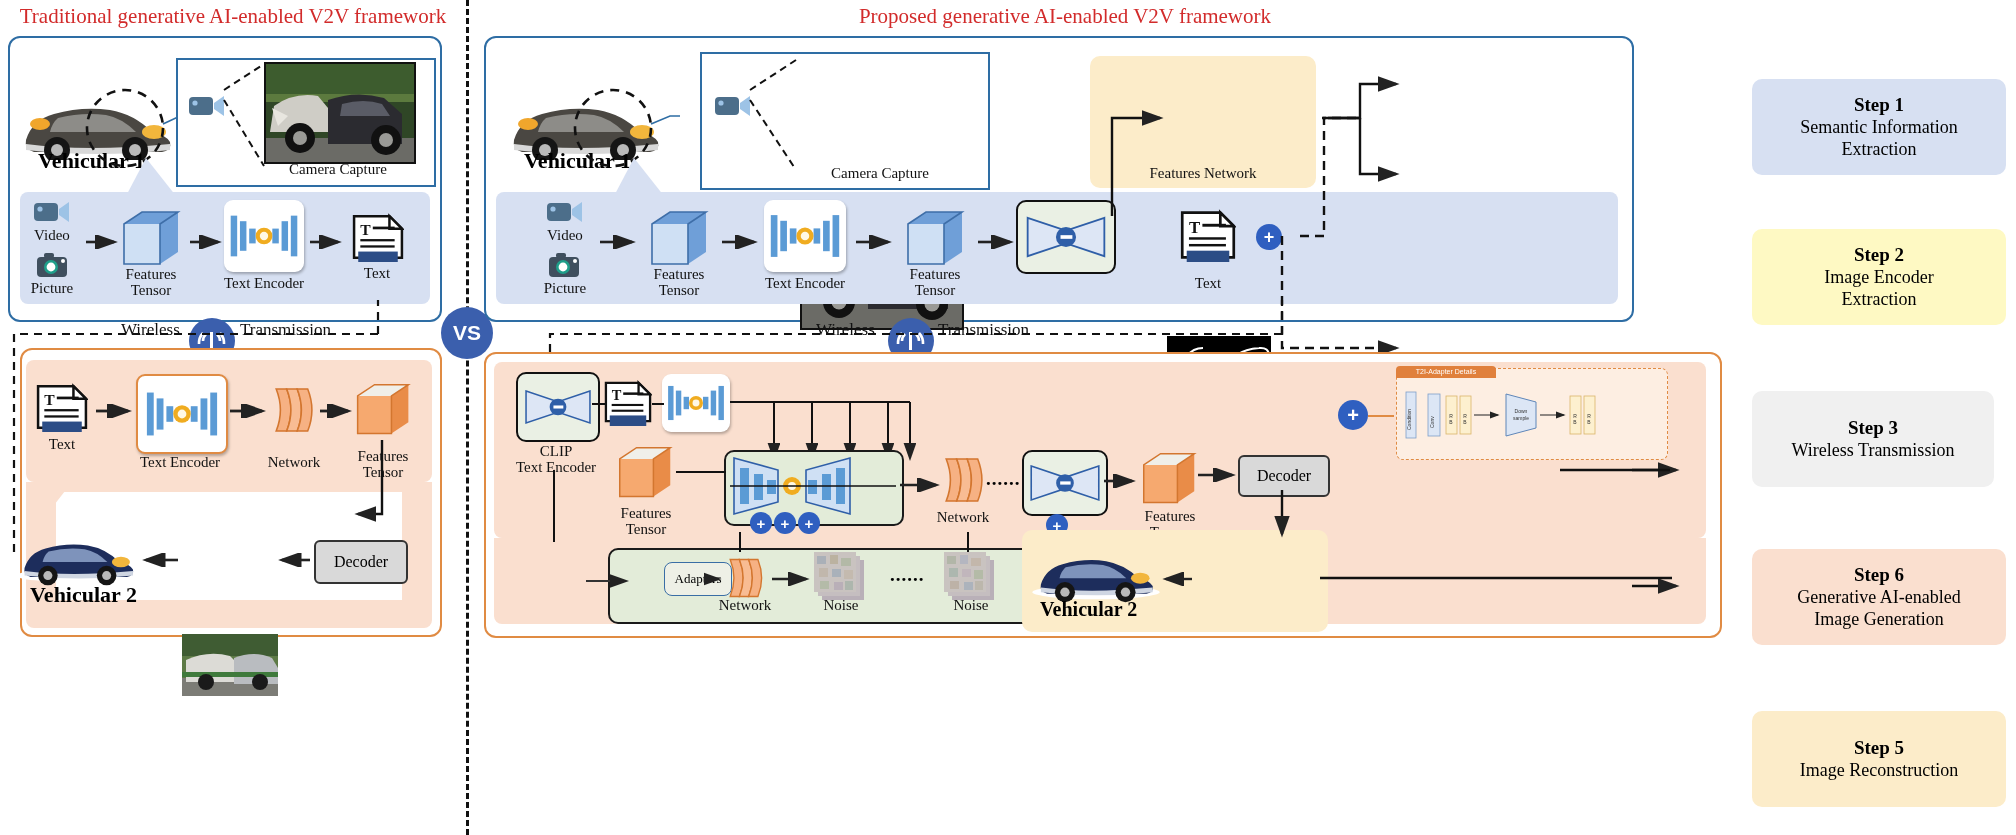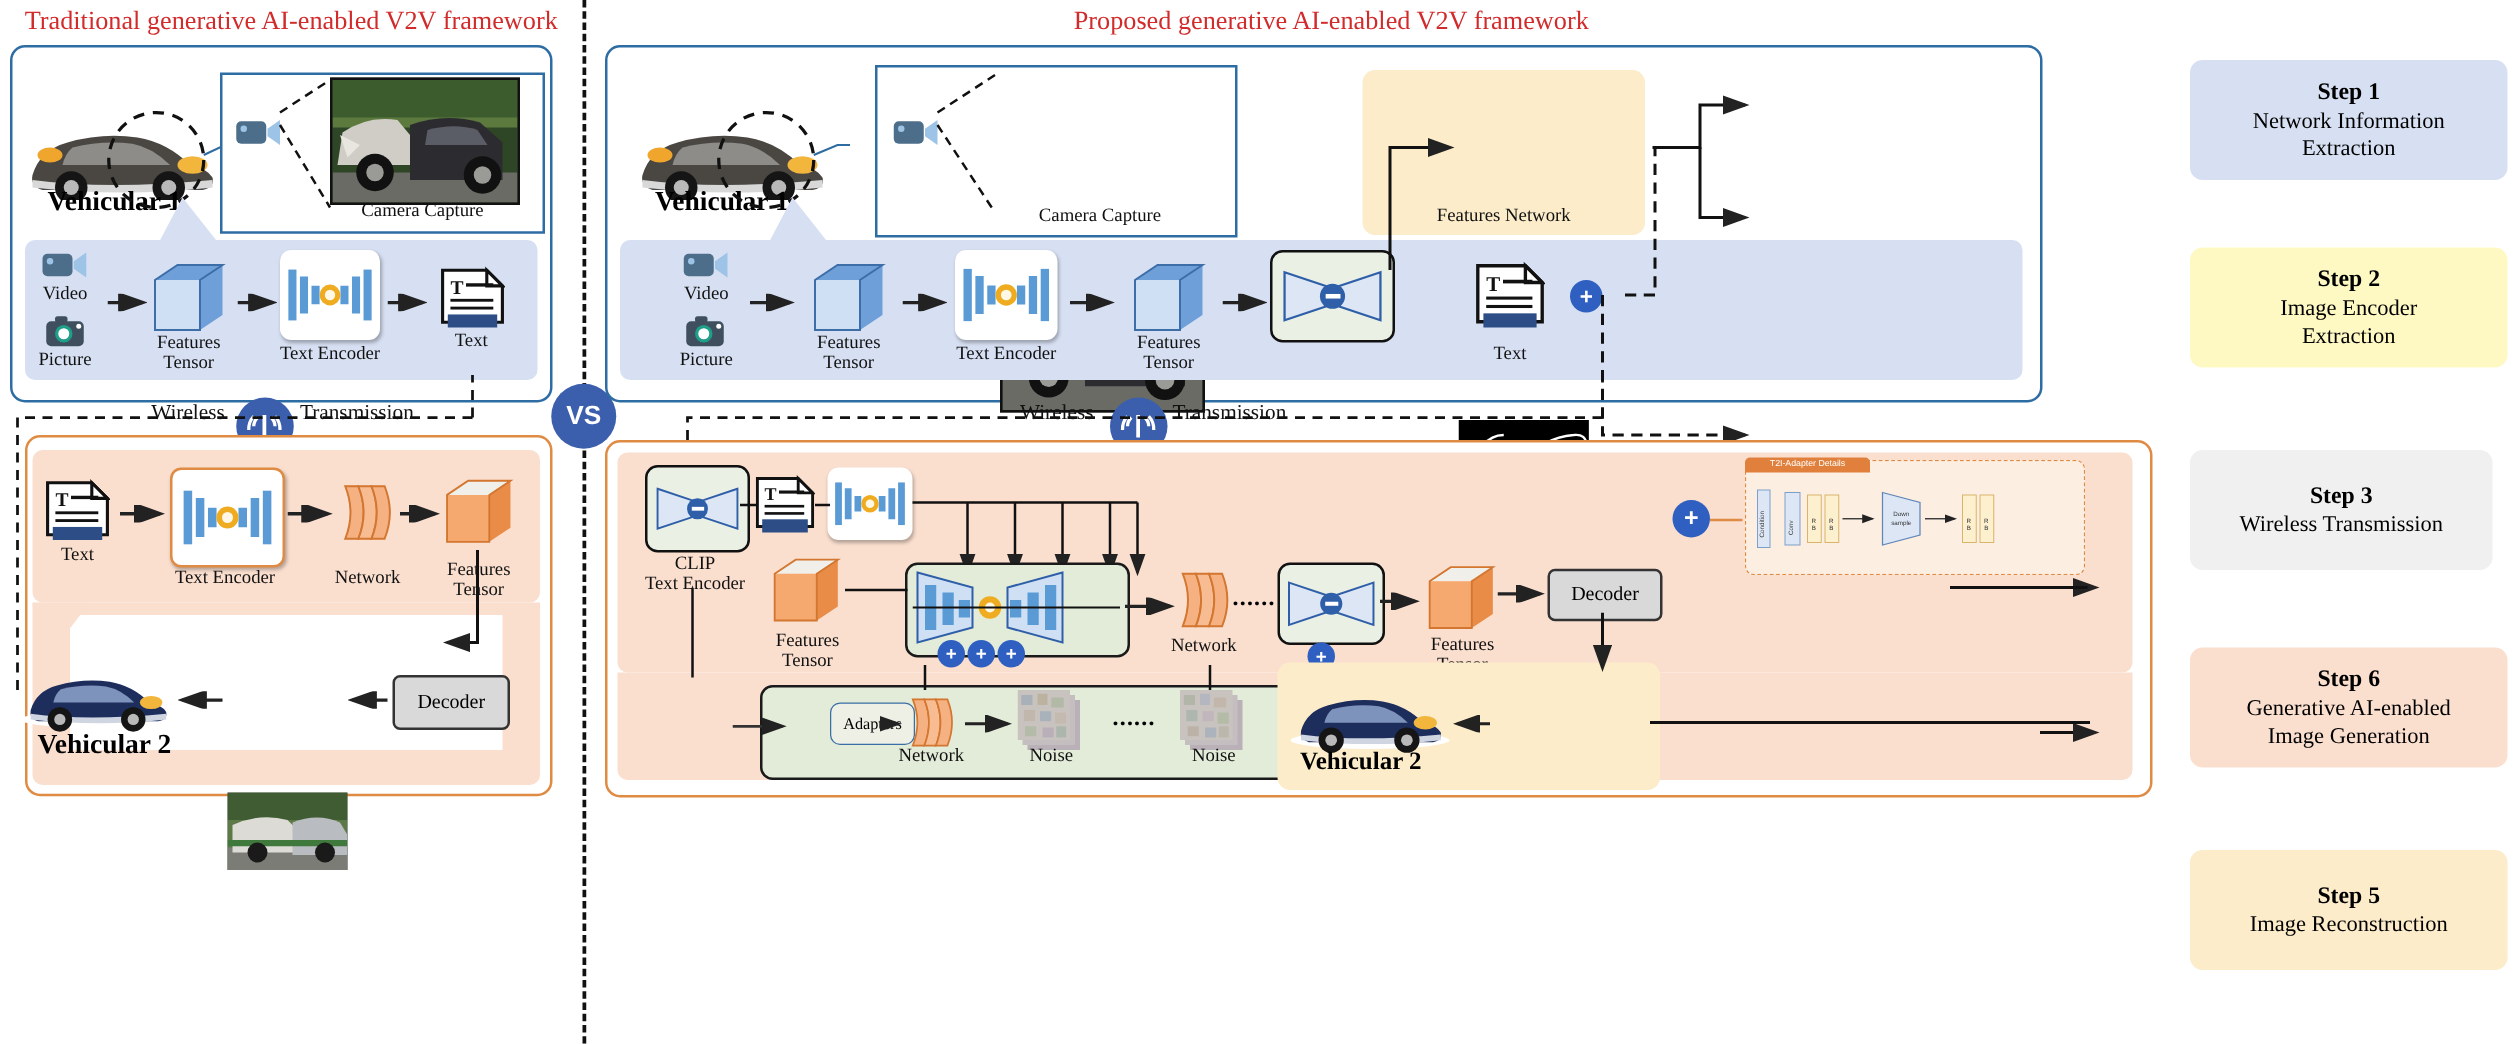--- a/index.html
+++ b/index.html
@@ -8,21 +8,21 @@
   .ttl{color:#d22b2b;font-size:21px;font-weight:400;text-align:center;white-space:nowrap;}
   .panel-blue{border:2.5px solid #2e6da4;border-radius:12px;background:#fff;}
   .panel-orange{border:2.5px solid #e08b43;border-radius:12px;background:#fff;}
   .band-blue{background:#d7e0f2;border-radius:8px;}
   .band-orange{background:#fadfcf;border-radius:8px;}
   .band-green{background:#e3ecd9;border:2px solid #1a1a1a;border-radius:10px;}
   .band-cream{background:#fcecc9;border-radius:10px;}
   .lbl{font-size:15px;color:#111;text-align:center;line-height:1.05;white-space:nowrap;}
   .lbl2{font-size:15px;color:#111;text-align:center;line-height:1.08;}
   .vname{font-size:22px;font-weight:bold;color:#000;white-space:nowrap;}
-  .step{border-radius:10px;display:flex;flex-direction:column;align-items:center;justify-content:center;text-align:center;}
+  .step{border-radius:10px;display:flex;flex-direction:column;align-items:center;justify-content:center;text-align:center;margin-top:31px;}
   .step b{font-size:19px;display:block;line-height:1.25;}
   .step span{font-size:18px;display:block;line-height:1.22;}
   .s1{background:#d7e0f2;} .s2{background:#fef9c3;} .s3{background:#f0f0f0;}
   .s4{background:#fadfcf;} .s5{background:#fcecc9;}
   .divider{border-left:3px dashed #111;}
   .vs{width:52px;height:52px;border-radius:50%;background:#3b5fad;color:#fff;font-family:"Liberation Sans",sans-serif;font-weight:bold;font-size:21px;display:flex;align-items:center;justify-content:center;}
   .wifi{width:46px;height:46px;border-radius:50%;background:#3b5fad;display:flex;align-items:center;justify-content:center;}
   .wtxt{font-size:17px;color:#111;white-space:nowrap;}
   .photo{background:#3d4a3c;overflow:hidden;position:relative;}
   .skel{background:#000;overflow:hidden;position:relative;}
@@ -693,21 +693,21 @@
 </svg>
 <svg class="abs" style="left:1560px;top:466px" width="120" height="20">
   <line x1="0" y1="4" x2="110" y2="4" stroke="#111" stroke-width="2.4"></line>
 </svg>
 <svg class="abs" style="left:1320px;top:572px" width="360" height="20">
   <line x1="0" y1="6" x2="352" y2="6" stroke="#111" stroke-width="2.4"></line>
 </svg>
 
 <div class="abs step s1" style="left:1752px;top:48px;width:254px;height:96px">
   <b>Step 1</b>
-  <span>Network Information</span>
+  <span>Semantic Information</span>
   <span>Extraction</span>
 </div>
 <div class="abs step s2" style="left:1752px;top:198px;width:254px;height:96px">
   <b>Step 2</b>
   <span>Image Encoder</span>
   <span>Extraction</span>
 </div>
 <div class="abs step s3" style="left:1752px;top:360px;width:242px;height:96px">
   <b>Step 3</b>
   <span>Wireless Transmission</span>

